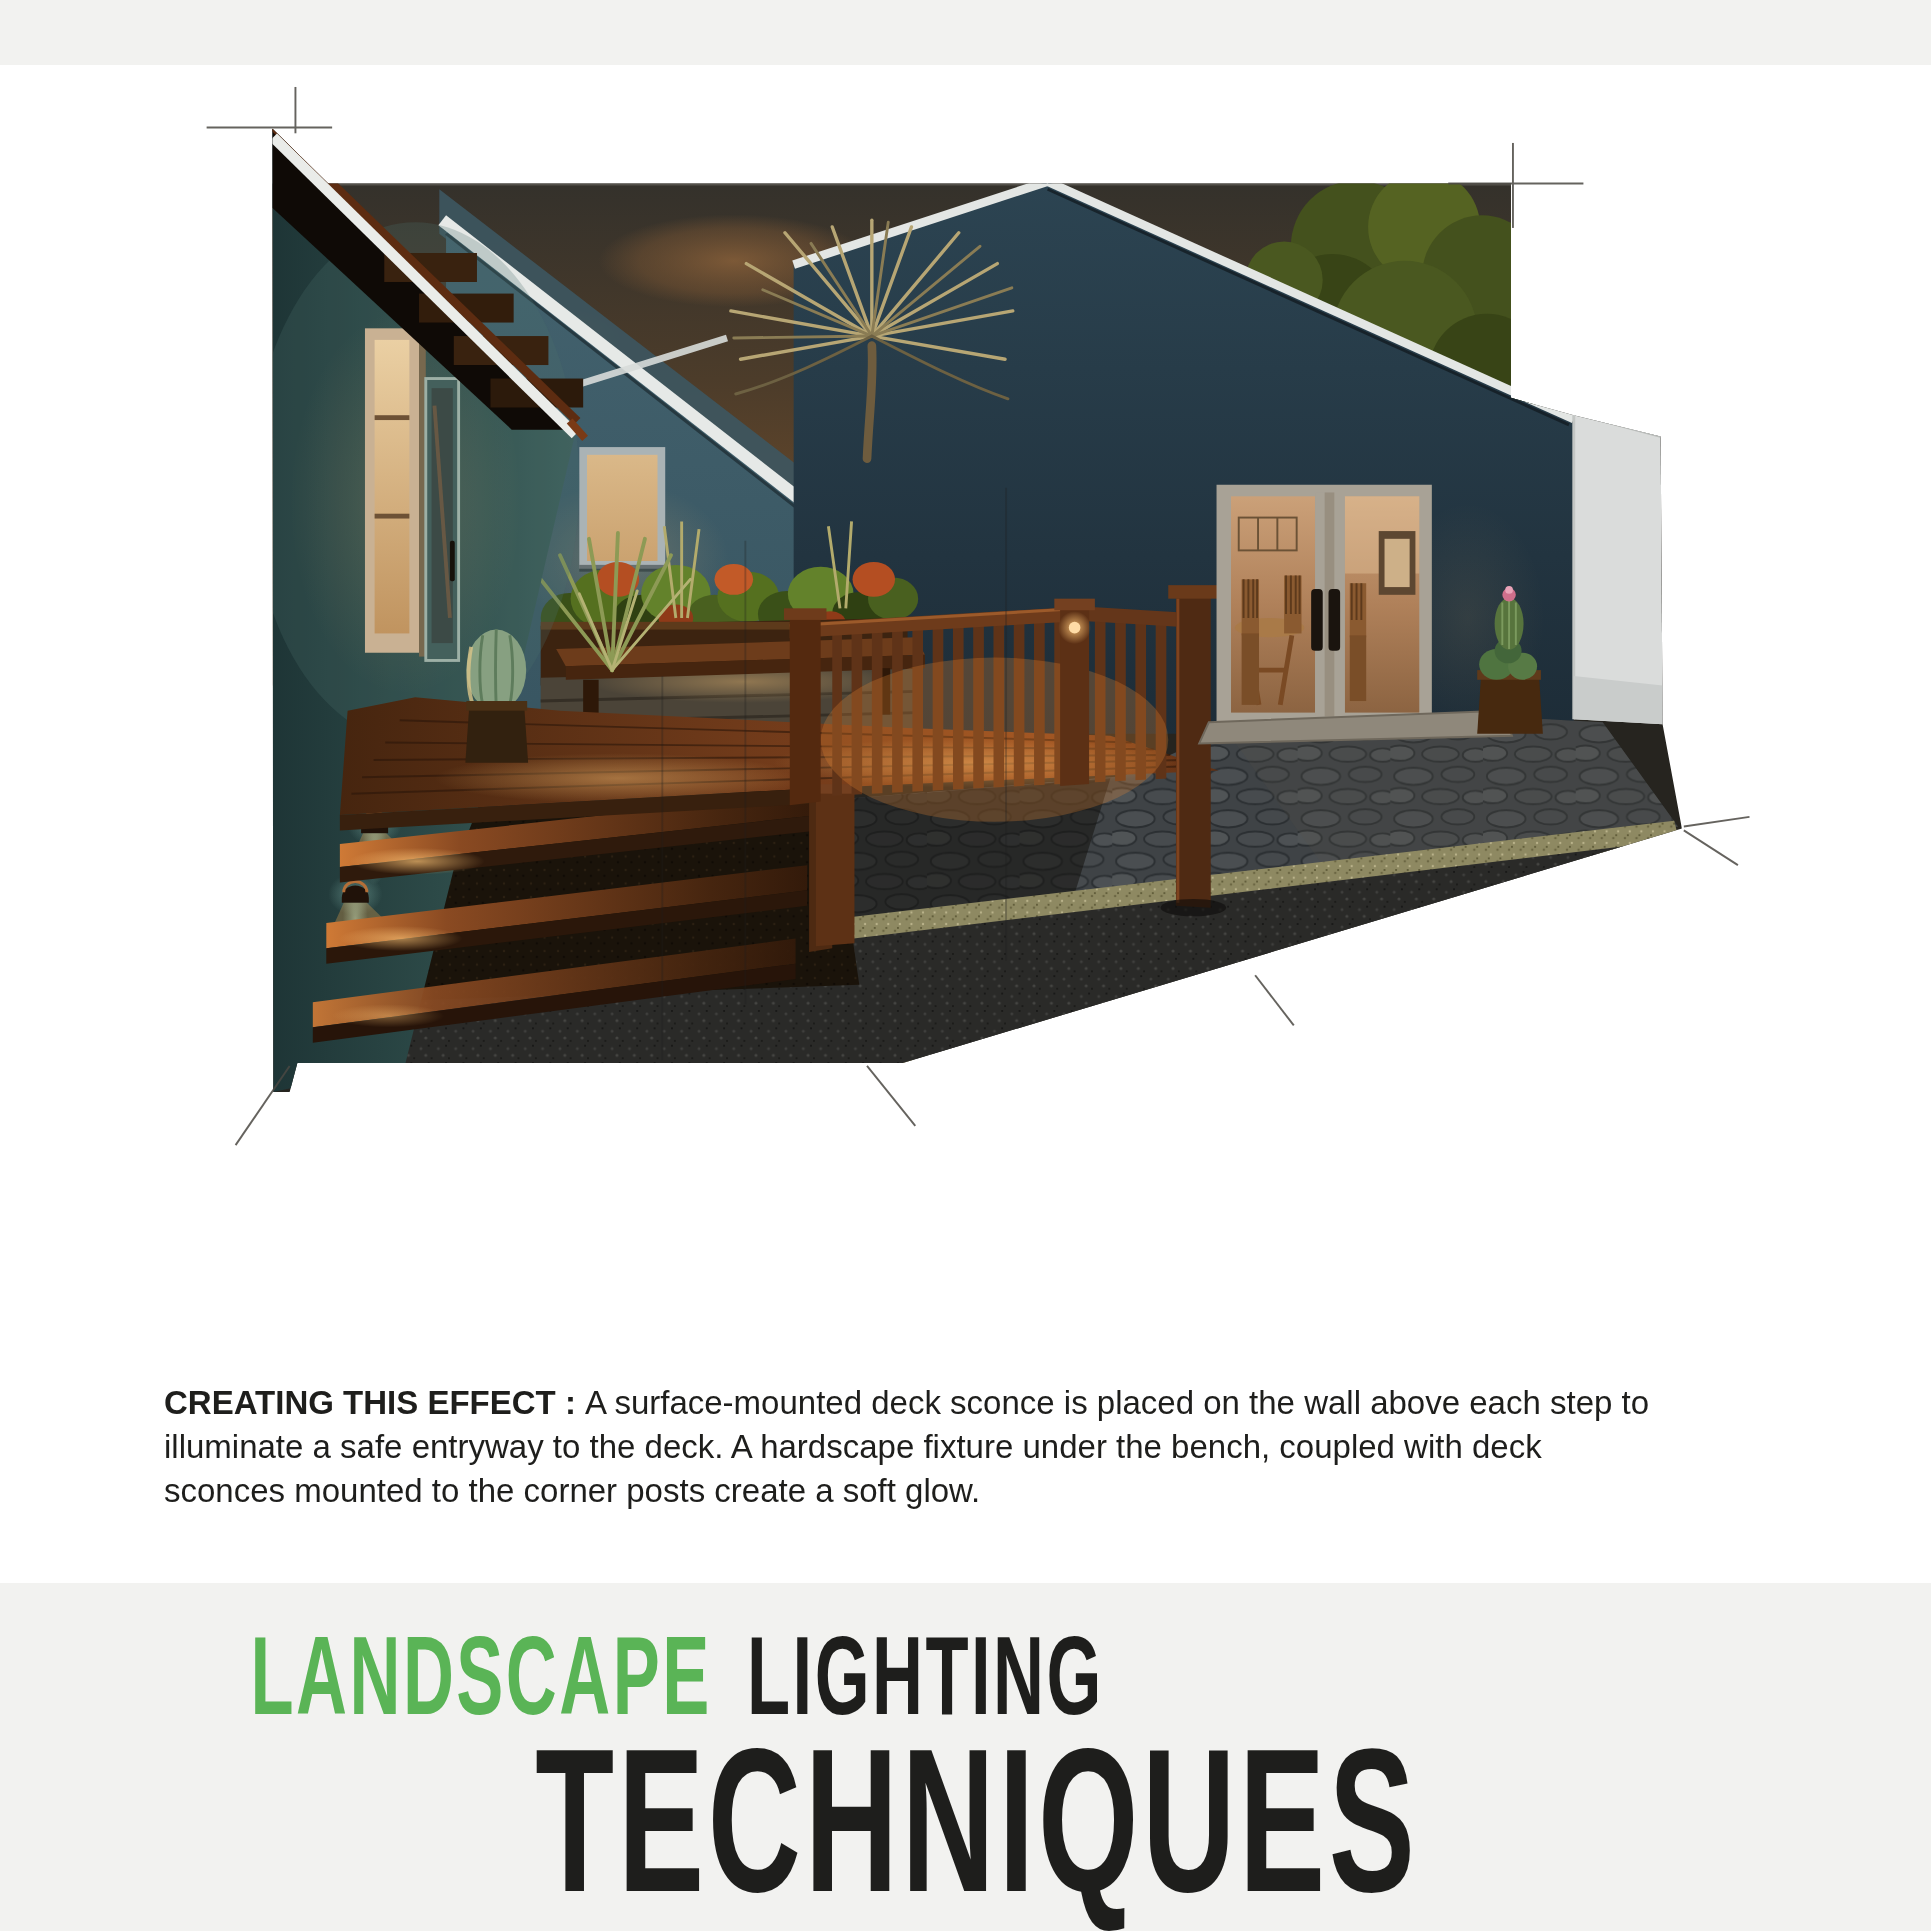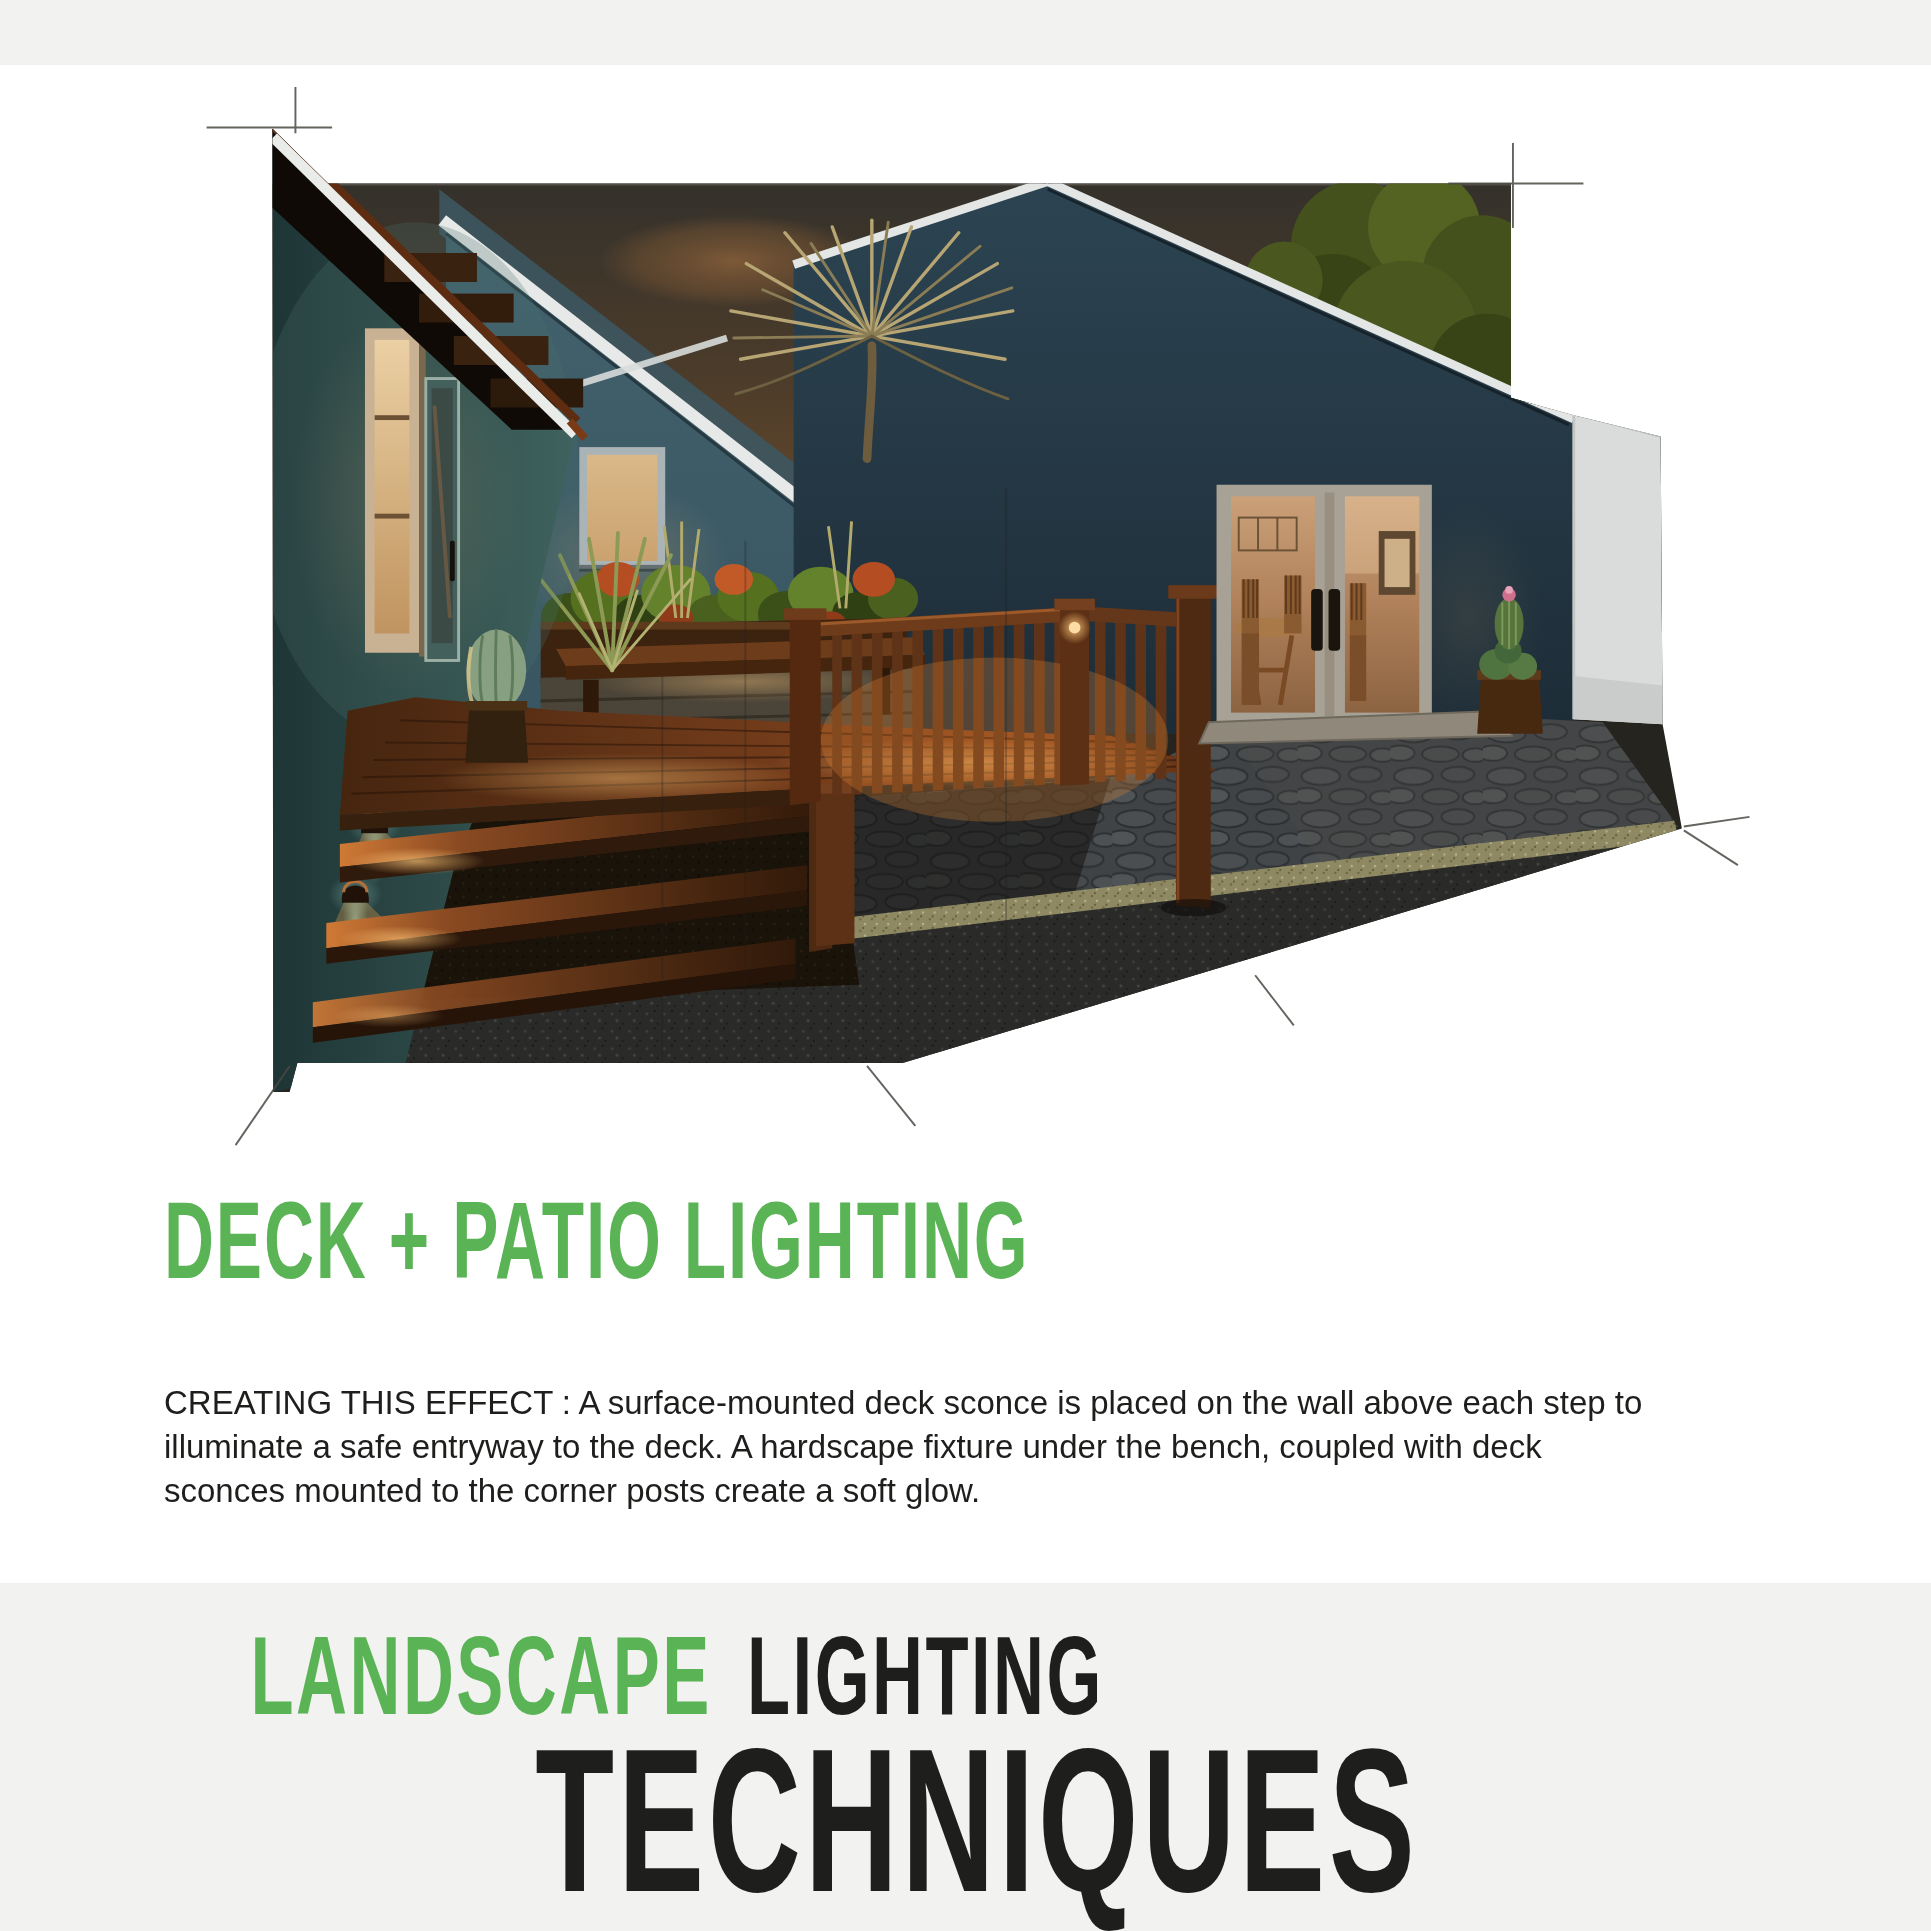--- a/index.html
+++ b/index.html
@@ -11,21 +11,21 @@
   .hero{position:absolute;left:0;top:0;margin:0;width:1931px;height:1207px;}
   .hero svg{position:absolute;left:0;top:0;}
   .condX{display:inline-block;transform:scaleX(0.63);transform-origin:left center;white-space:nowrap;}
   .condC{display:inline-block;transform:scaleX(0.63);transform-origin:center center;white-space:nowrap;}
   .title{position:absolute;left:164px;top:1182px;font-size:110px;font-weight:bold;
          letter-spacing:2.9px;line-height:1.05;color:#5ab456;margin:0;}
   .body-text{position:absolute;left:164px;width:1641px;margin:0;font-size:33px;
              line-height:44px;white-space:pre-line;color:#1e1e1c;}
   .p1{top:1280px;}
   .p2{top:1381px;}
-  .body-text strong{font-weight:normal;}
+  .body-text strong{font-weight:bold;}
   .f1{position:absolute;left:0;top:1614px;width:1543px;text-align:left;
       font-size:112px;font-weight:bold;letter-spacing:3.9px;line-height:1.1;margin:0;}
   .f1 .green{color:#5ab456;}
   .f1 .dark{color:#1e1e1c;margin-left:56px;}
   .f2{position:absolute;left:0;top:1695px;width:1931px;text-align:center;
       font-size:205px;font-weight:bold;letter-spacing:5.8px;line-height:1.1;margin:12px;color:#1e1e1c;}
 </style>
 </head>
 <body>
 
@@ -423,21 +423,20 @@
         <line x1="1567" y1="148" x2="1567" y2="236"></line>
         <line x1="1744" y1="856" x2="1812" y2="846"></line>
         <line x1="1744" y1="860" x2="1800" y2="896"></line>
         <line x1="300" y1="1104" x2="244" y2="1186"></line>
         <line x1="898" y1="1104" x2="948" y2="1166"></line>
         <line x1="1300" y1="1010" x2="1340" y2="1062"></line>
       </g>
     </svg>
   </figure>
 
-  <h1 class="title"><span class="condX">DECK + PATIO LIGHTING</span></h1>
 
 
   <p class="body-text p2"><strong>CREATING THIS EFFECT : </strong><span>A surface-mounted deck sconce is placed on the wall above each step to
 illuminate a safe entryway to the deck. A hardscape fixture under the bench, coupled with deck
 sconces mounted to the corner posts create a soft glow.</span></p>
 
   <footer class="band band-bottom"></footer>
 
   <div class="f1"><span class="condC"><span class="green">LANDSCAPE</span><span class="dark">LIGHTING</span></span></div>
 

